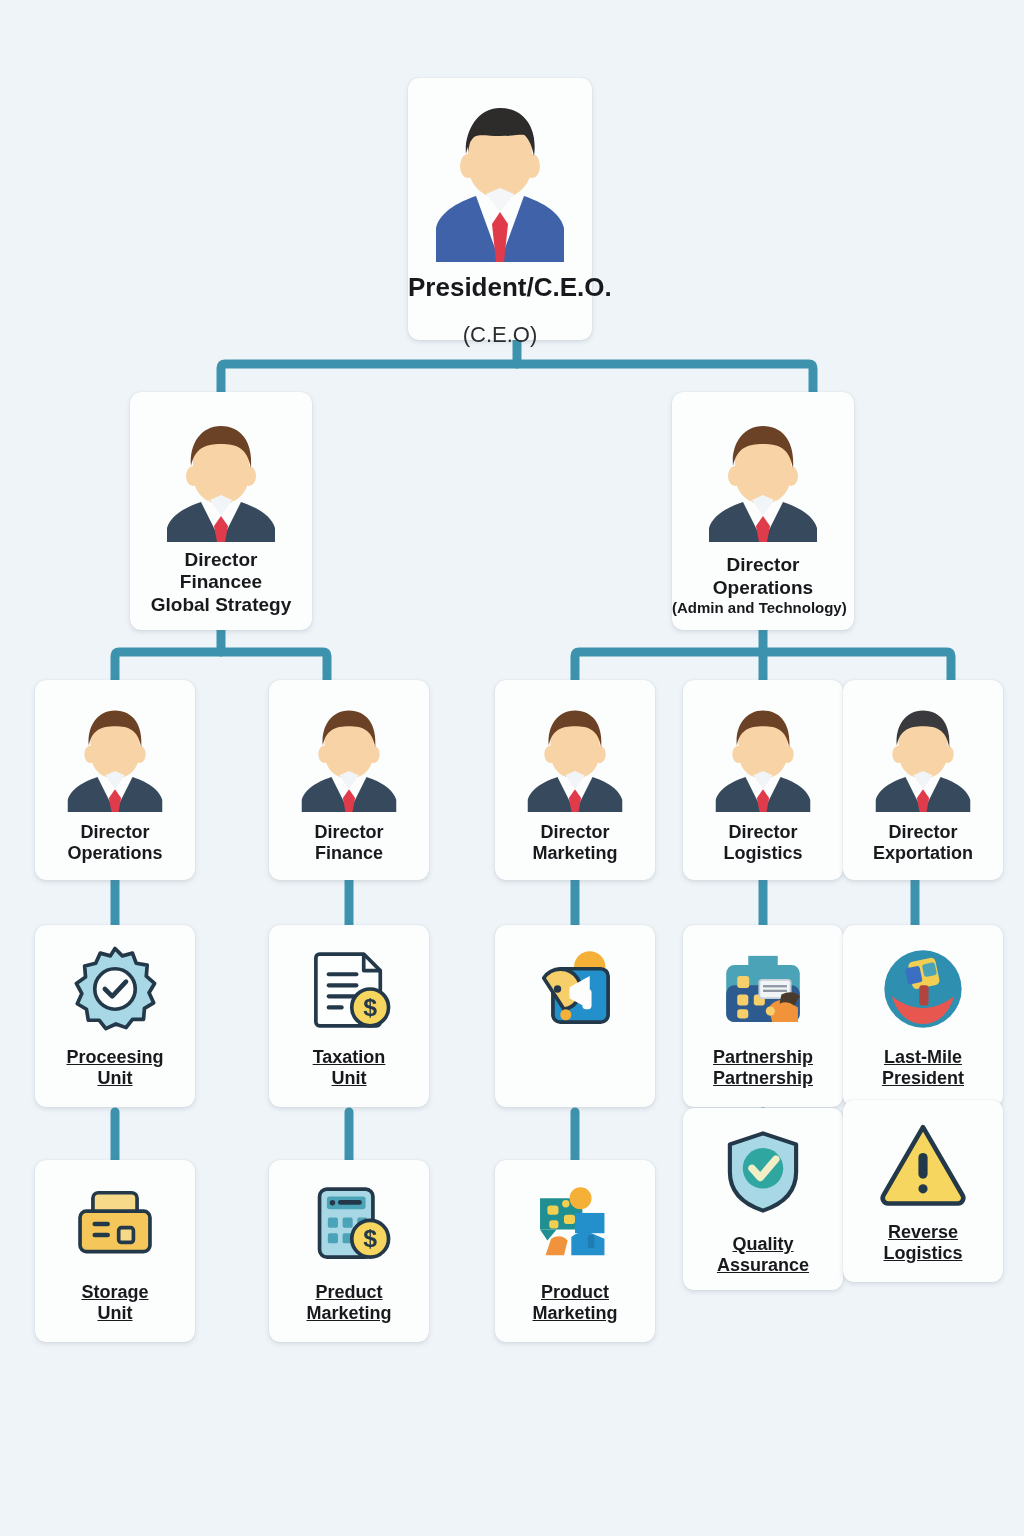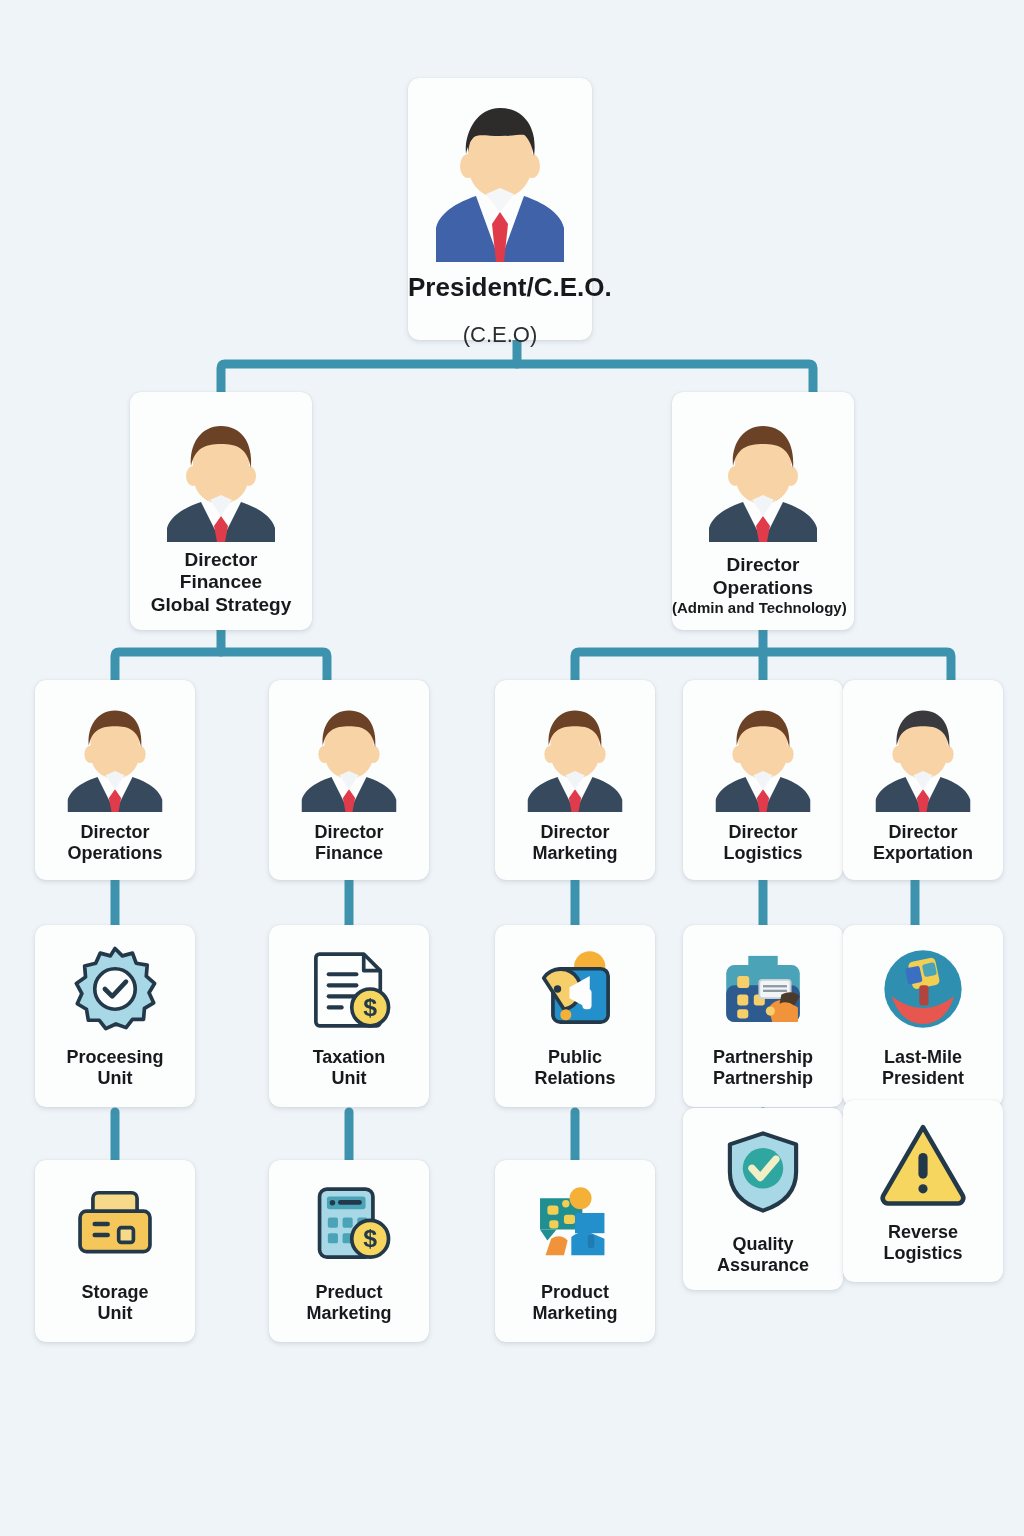--- a/index.html
+++ b/index.html
@@ -63,21 +63,21 @@
   .node.dir2 { width: 182px; height: 238px; padding-top: 22px; }
   .node.dir2 .node-label { font-size: 19px; }
   .node.dir2 .node-sub-small { font-size: 15px; white-space: nowrap; color: #17191c; font-weight: bold; }
 
   
   .node.dir3 { width: 160px; height: 200px; padding-top: 20px; }
   .node.dir3 .node-label { font-size: 18px; }
 
   
   .node.unit { width: 160px; height: 182px; padding-top: 18px; }
-  .node.unit .node-label { font-size: 18px; font-weight: bold; }
+  .node.unit .node-label { font-size: 18px; font-weight: bold; text-decoration: underline; }
 
   .avatar-wrap, .icon-wrap { display: block; }
 
   .label-block { margin-top: auto; margin-bottom: 0; width: 100%; }
   .node.ceo .label-block { margin-bottom: 14px; }
   .node.dir2 .label-block { margin-bottom: 14px; }
   .node.dir3 .label-block { margin-bottom: 16px; }
   .node.unit .label-block { margin-bottom: 18px; }
 
   
@@ -310,24 +310,20 @@
       <svg width="92" height="92" viewBox="0 0 100 100">
         <circle cx="66" cy="26" r="17" fill="#f5b037"></circle>
         <rect x="26" y="28" width="60" height="58" rx="8" fill="#2390cb" stroke="#23394a" stroke-width="4"></rect>
         <path d="M16,38 a22,22 0 1 1 22,34 z" fill="#f7cf6a" stroke="#23394a" stroke-width="4" stroke-linejoin="round"></path>
         <path d="M44,48 l22,-12 v36 l-22,-12 z" fill="#fdfdfd"></path>
         <rect x="58" y="50" width="10" height="22" rx="4" fill="#fdfdfd"></rect>
         <circle cx="31" cy="50" r="4" fill="#23394a"></circle>
         <circle cx="40" cy="78" r="6" fill="#f5b037"></circle>
       </svg>
     </span>
-    <div class="label-block">
-      <div class="node-label">Public</div>
-      <div class="node-label">Relations</div>
-    </div>
   </div>
 
   <div class="node unit" style="left:683px; top:925px;">
     <span class="icon-wrap">
       <svg width="92" height="92" viewBox="0 0 100 100">
         <path d="M34,14 h32 v14 h-32 z" fill="#4ba3b8"></path>
         <rect x="10" y="24" width="80" height="62" rx="9" fill="#4ba3b8"></rect>
         <rect x="10" y="46" width="80" height="40" rx="9" fill="#2e5b8f"></rect>
         <rect x="22" y="36" width="13" height="13" rx="3" fill="#f7cf6a"></rect>
         <rect x="22" y="56" width="12" height="12" rx="3" fill="#f7cf6a"></rect>

